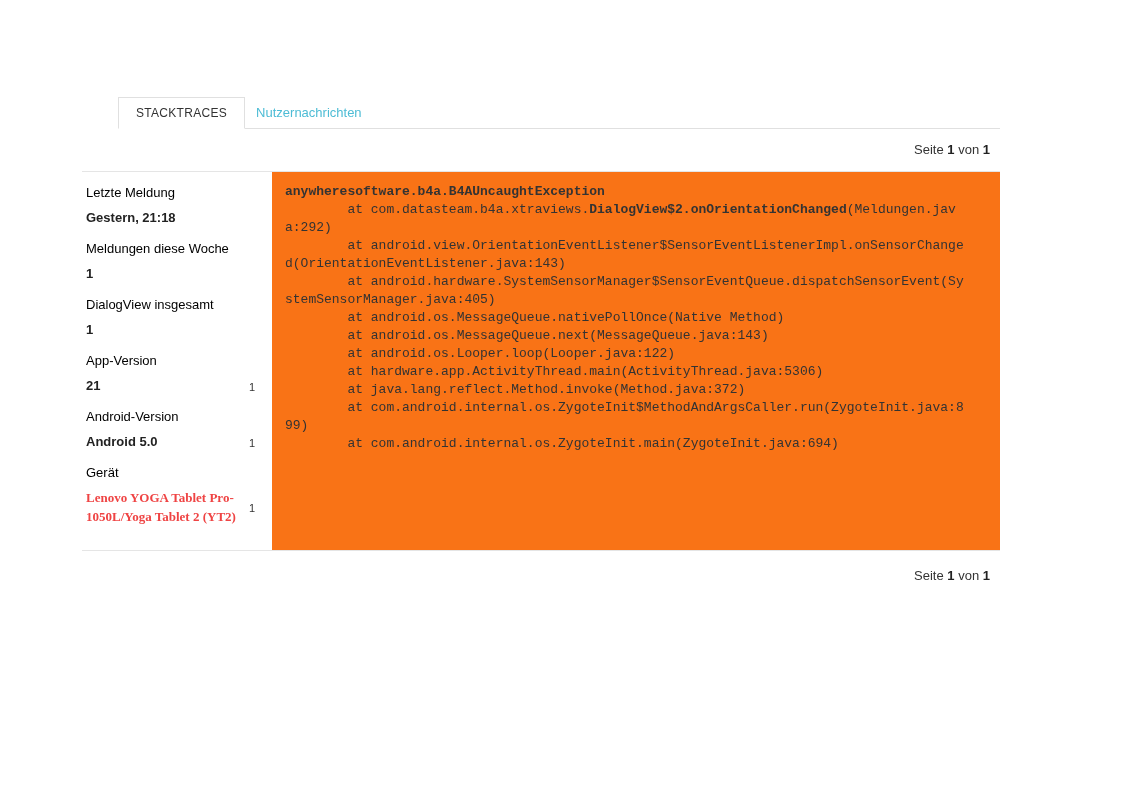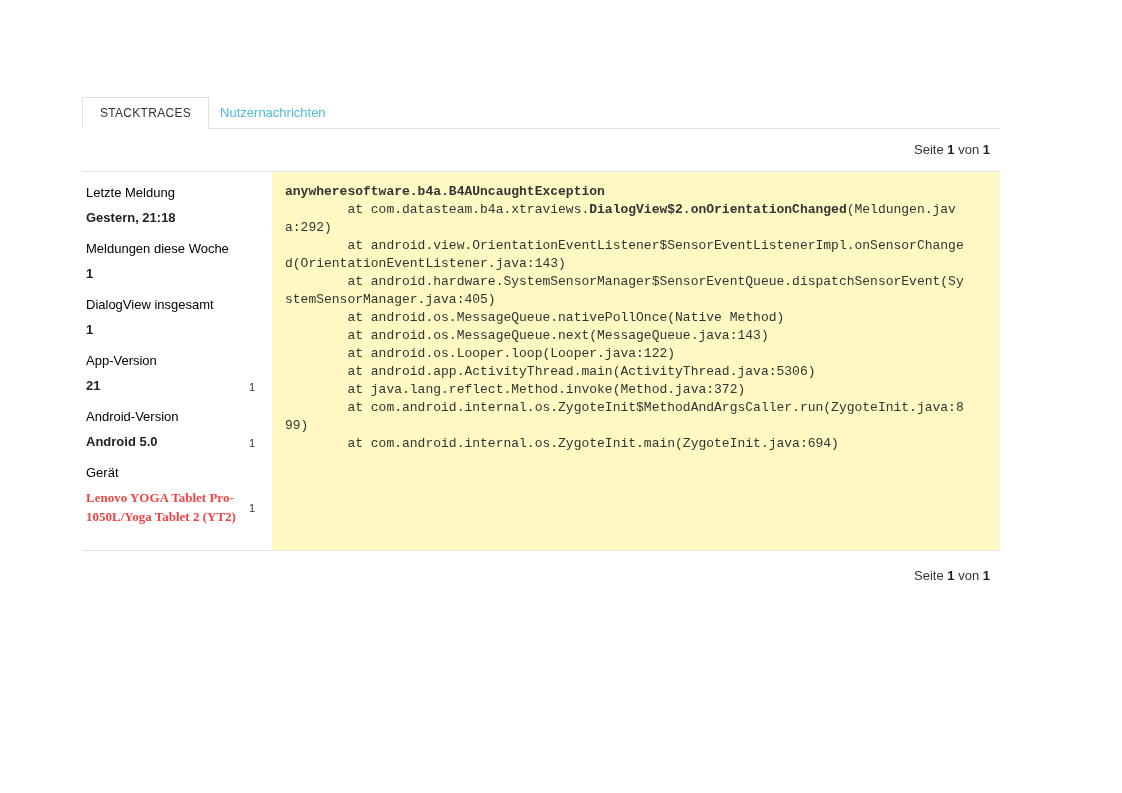--- a/index.html
+++ b/index.html
@@ -10,20 +10,21 @@
   }
   .page {
     width: 918px;
     margin: 97px 0 0 82px;
   }
   
   .tabs {
     display: flex;
     align-items: flex-end;
     border-bottom: 1px solid #e0e0e0;
+    margin-left: 36px;
   }
   .tab {
     padding: 8px 17px;
     font-size: 12px;
     cursor: pointer;
     white-space: nowrap;
   }
   .tab.active {
     border: 1px solid #e0e0e0;
     border-bottom: 1px solid #ffffff;
@@ -84,21 +85,21 @@
   }
   .stat-count {
     font-size: 11px;
     color: #333333;
     margin-top: 2px;
     padding-right: 3px;
   }
   .gap { width: 14px; flex: none; }
   .stack-panel {
     flex: 1;
-    background: #fef9c3;
+    background: #f97316;
     padding: 11px 13px;
     font-family: "Liberation Mono", "DejaVu Sans Mono", monospace;
     font-size: 13px;
     line-height: 18px;
     color: #333333;
   }
   .stack-line { white-space: pre; }
   .stack-line .bold { font-weight: bold; }
 </style>
 </head>
@@ -160,21 +161,21 @@
         <div class="stack-line"><span class="bold">anywheresoftware.b4a.B4AUncaughtException</span></div>
         <div class="stack-line"><span>        at com.datasteam.b4a.xtraviews.</span><span class="bold">DialogView$2.onOrientationChanged</span><span>(Meldungen.jav</span></div>
         <div class="stack-line"><span>a:292)</span></div>
         <div class="stack-line"><span>        at android.view.OrientationEventListener$SensorEventListenerImpl.onSensorChange</span></div>
         <div class="stack-line"><span>d(OrientationEventListener.java:143)</span></div>
         <div class="stack-line"><span>        at android.hardware.SystemSensorManager$SensorEventQueue.dispatchSensorEvent(Sy</span></div>
         <div class="stack-line"><span>stemSensorManager.java:405)</span></div>
         <div class="stack-line"><span>        at android.os.MessageQueue.nativePollOnce(Native Method)</span></div>
         <div class="stack-line"><span>        at android.os.MessageQueue.next(MessageQueue.java:143)</span></div>
         <div class="stack-line"><span>        at android.os.Looper.loop(Looper.java:122)</span></div>
-        <div class="stack-line"><span>        at android.app.ActivityThread.main(ActivityThread.java:5306)</span></div>
+        <div class="stack-line"><span>        at hardware.app.ActivityThread.main(ActivityThread.java:5306)</span></div>
         <div class="stack-line"><span>        at java.lang.reflect.Method.invoke(Method.java:372)</span></div>
         <div class="stack-line"><span>        at com.android.internal.os.ZygoteInit$MethodAndArgsCaller.run(ZygoteInit.java:8</span></div>
         <div class="stack-line"><span>99)</span></div>
         <div class="stack-line"><span>        at com.android.internal.os.ZygoteInit.main(ZygoteInit.java:694)</span></div>
       </div>
   </div>
 
   <div class="pagination bottom"><span>Seite</span> <b>1</b> <span>von</span> <b>1</b></div>
 
 </div>

